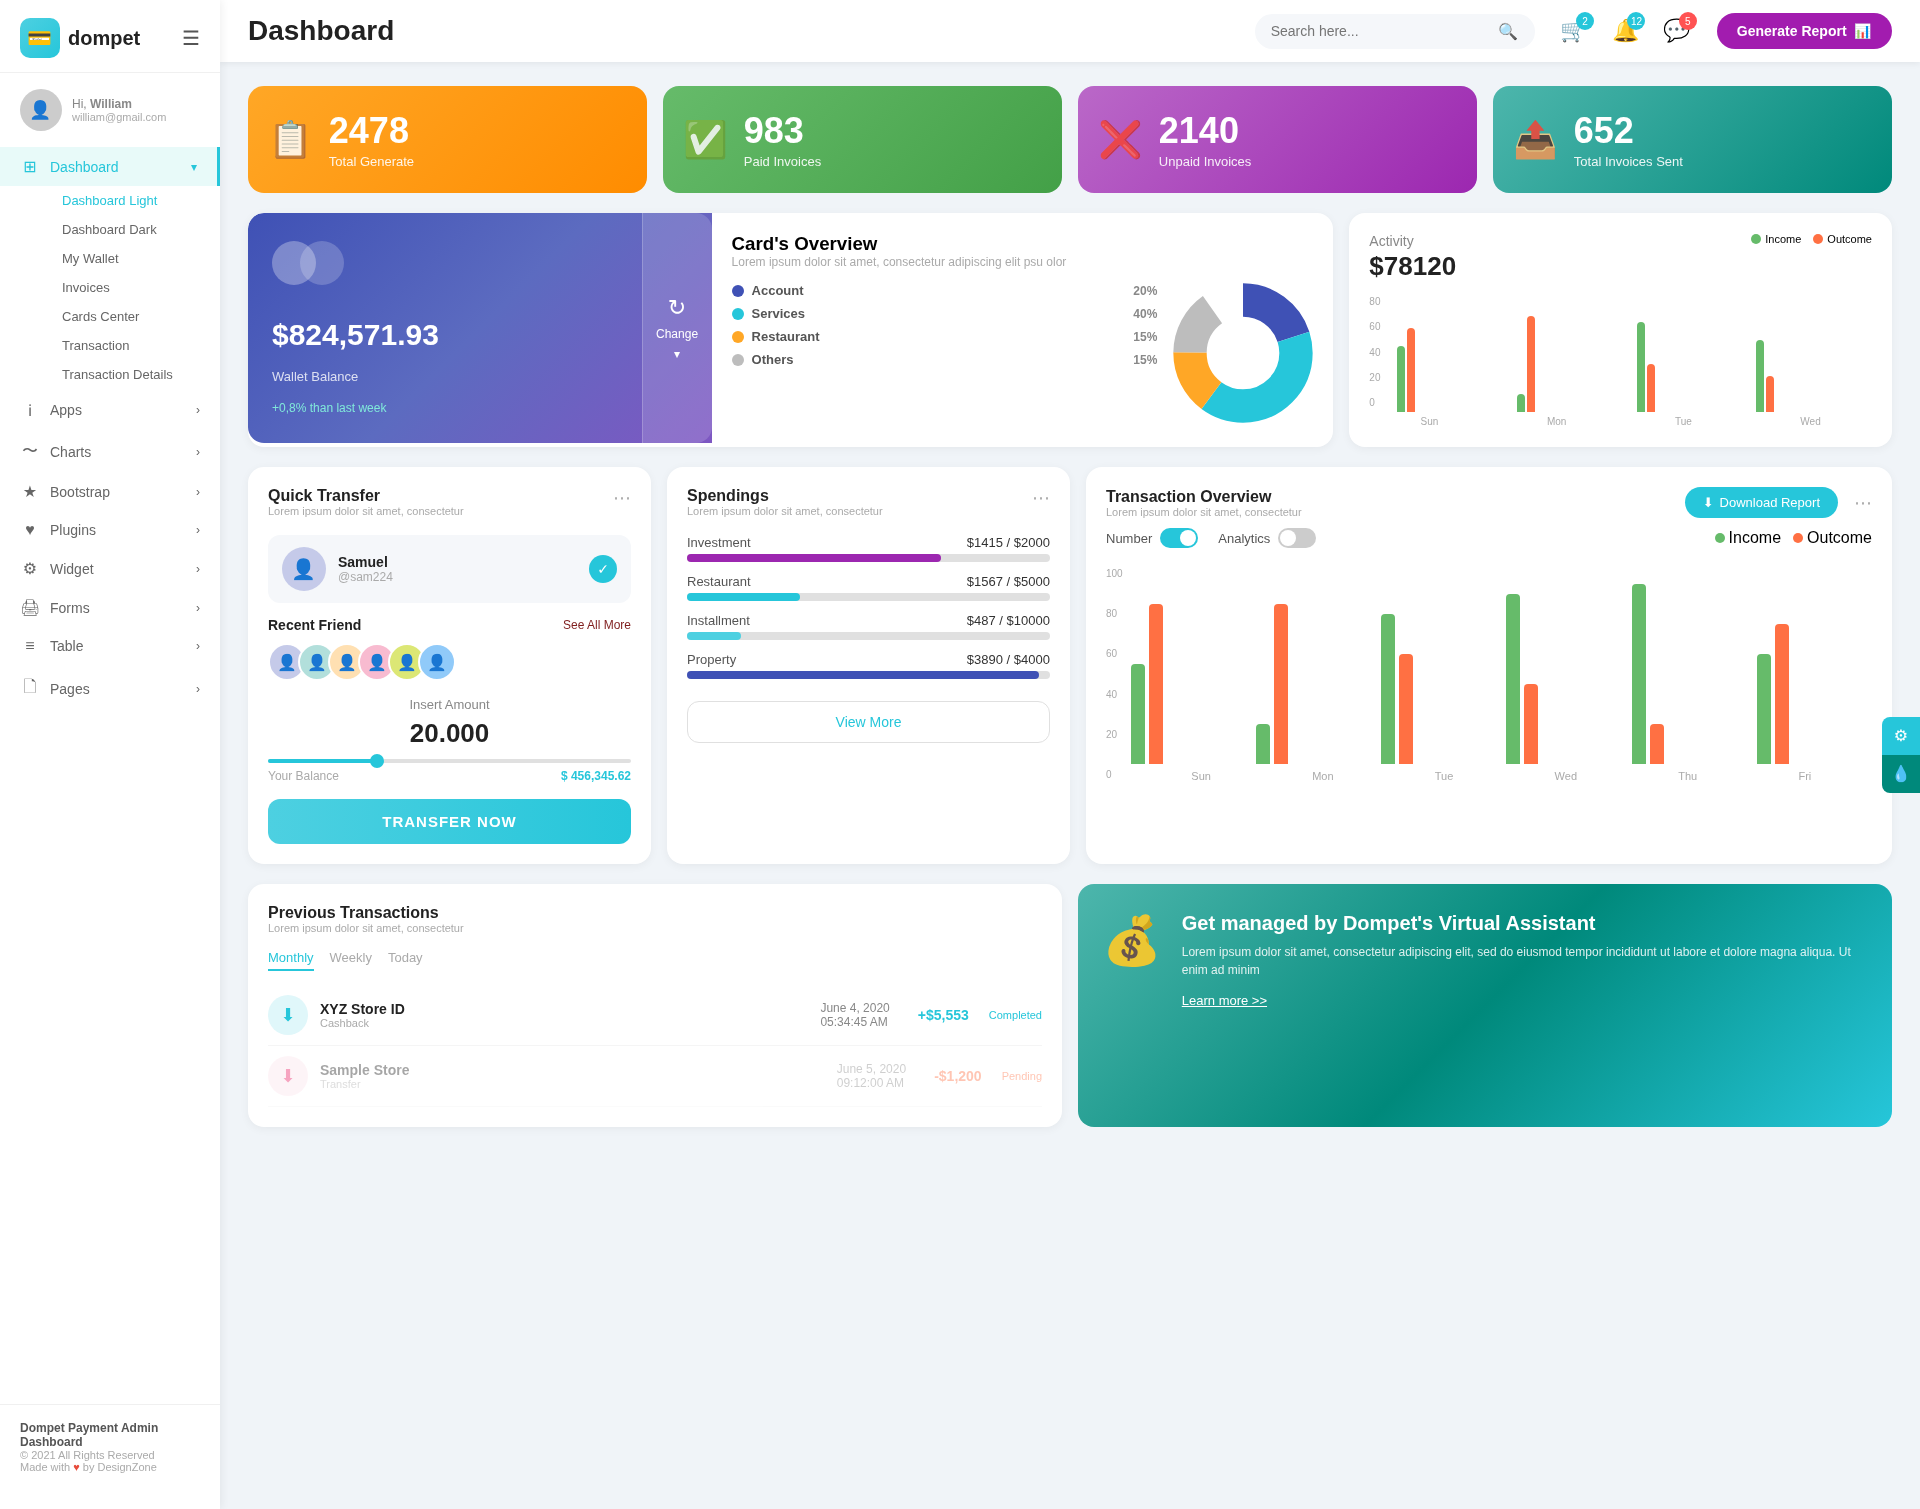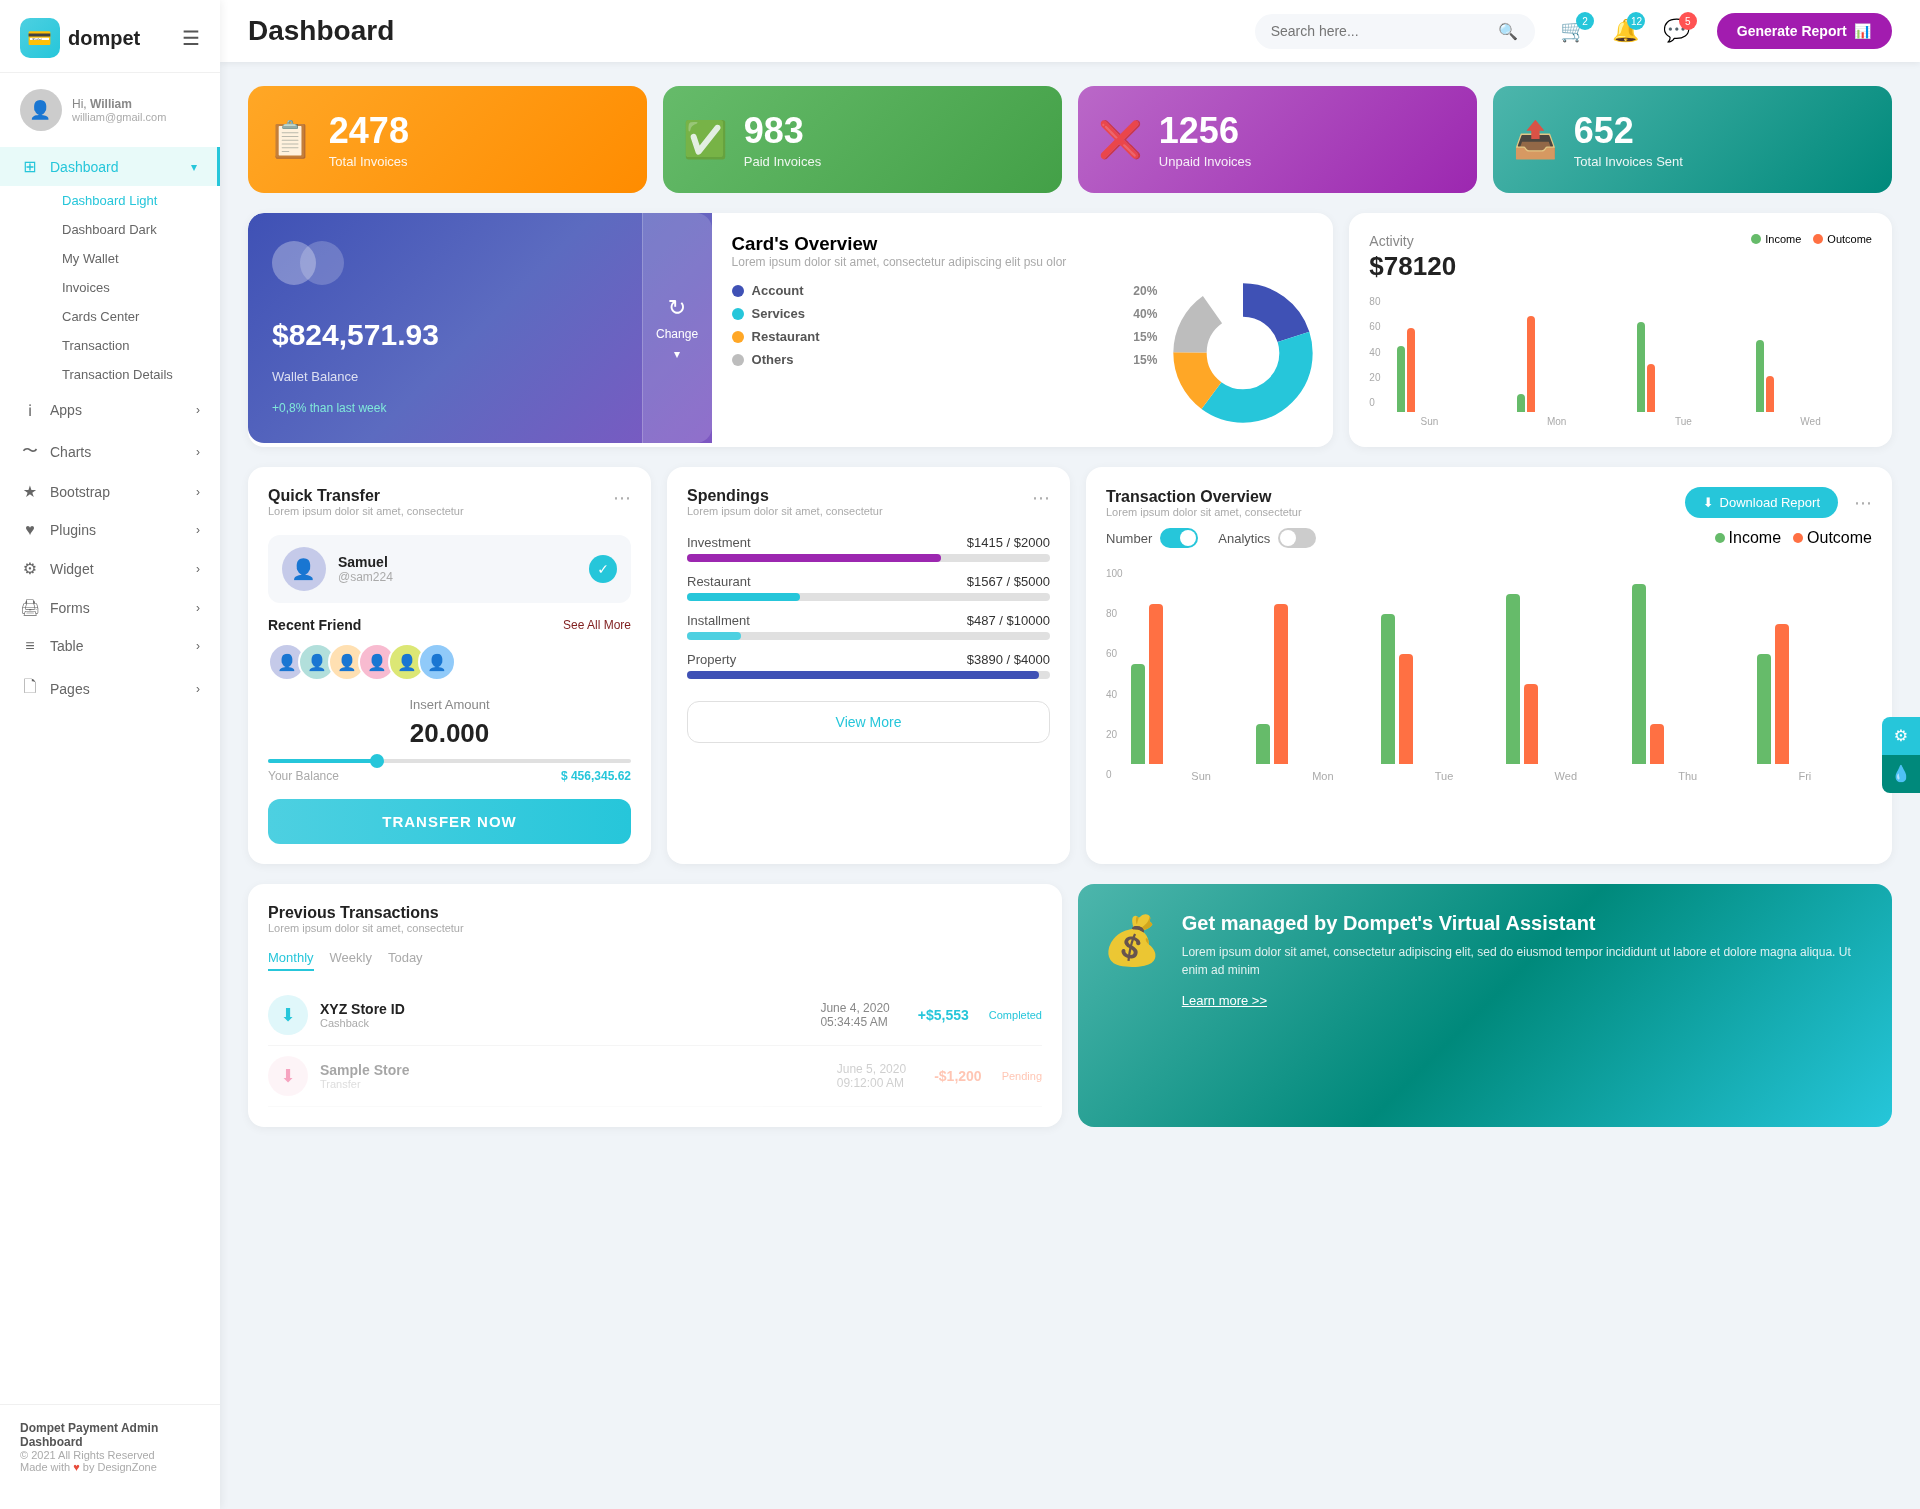--- a/index.html
+++ b/index.html
@@ -356,34 +356,34 @@
     </button>
   </div>
 
   <div class="content">
 
     <div class="stat-cards">
       <div class="stat-card orange">
         <div class="stat-card-icon">📋</div>
         <div class="stat-card-info">
           <div class="stat-number">2478</div>
-          <div class="stat-label">Total Invoices</div>
+          <div class="stat-label">Total Generate</div>
         </div>
       </div>
       <div class="stat-card green">
         <div class="stat-card-icon">✅</div>
         <div class="stat-card-info">
           <div class="stat-number">983</div>
           <div class="stat-label">Paid Invoices</div>
         </div>
       </div>
       <div class="stat-card purple">
         <div class="stat-card-icon">❌</div>
         <div class="stat-card-info">
-          <div class="stat-number">1256</div>
+          <div class="stat-number">2140</div>
           <div class="stat-label">Unpaid Invoices</div>
         </div>
       </div>
       <div class="stat-card teal-dark">
         <div class="stat-card-icon">📤</div>
         <div class="stat-card-info">
           <div class="stat-number">652</div>
           <div class="stat-label">Total Invoices Sent</div>
         </div>
       </div>

